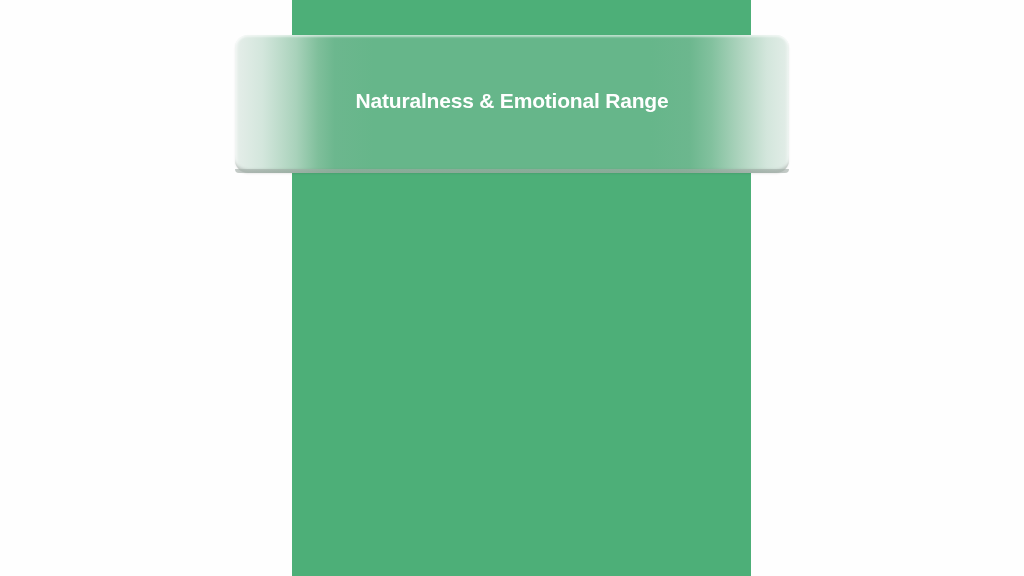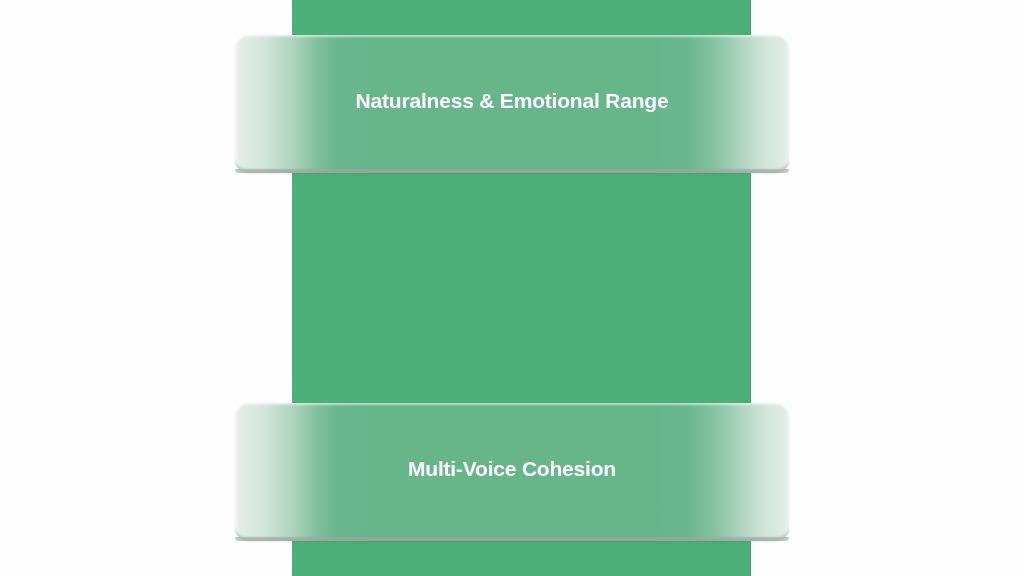--- a/index.html
+++ b/index.html
@@ -82,16 +82,13 @@
 <body>
 
 <div class="stage">
   <div class="column"></div>
 
   <div class="card card-1">
     <span class="card-label">Naturalness &amp; Emotional Range</span>
   </div>
 
 
-  <div class="card card-3">
-    <span class="card-label">Multi-Voice Cohesion</span>
-  </div>
 </div>
 
 </body></html>

